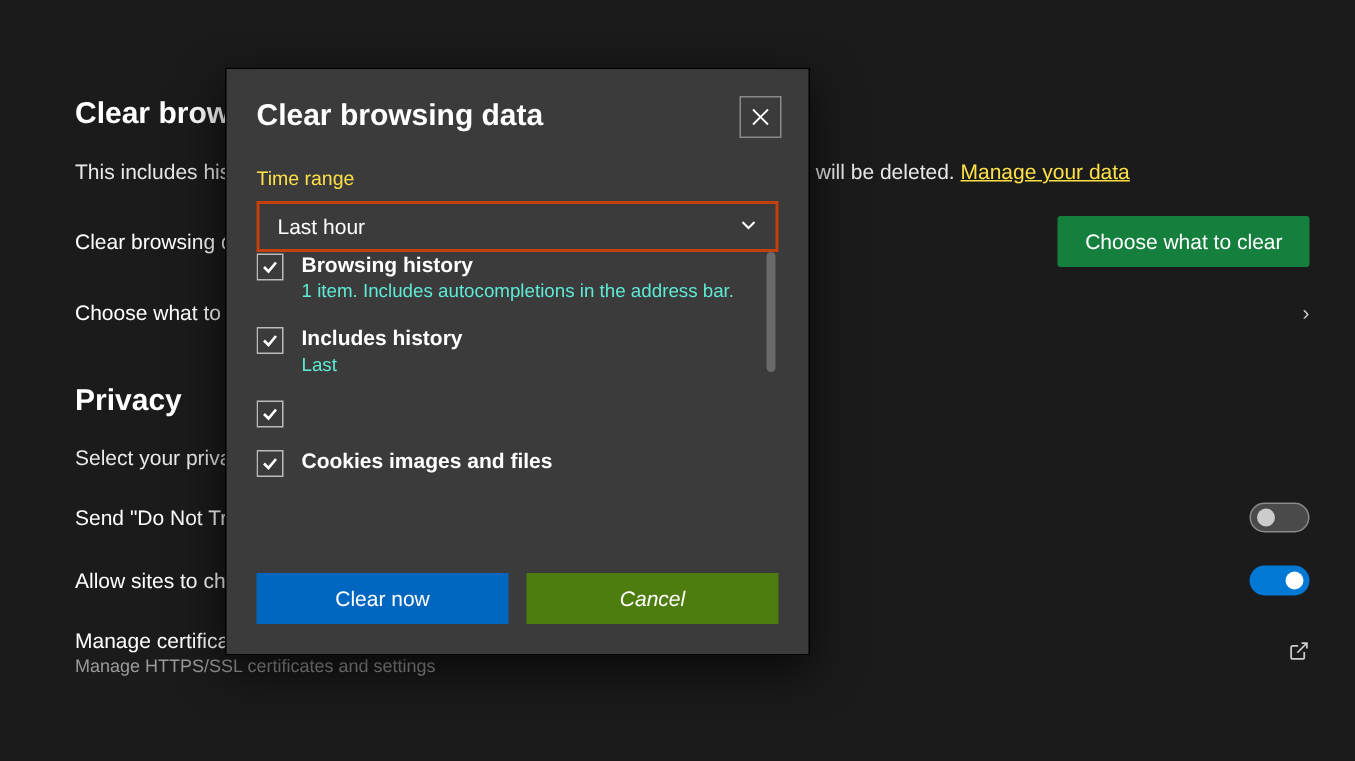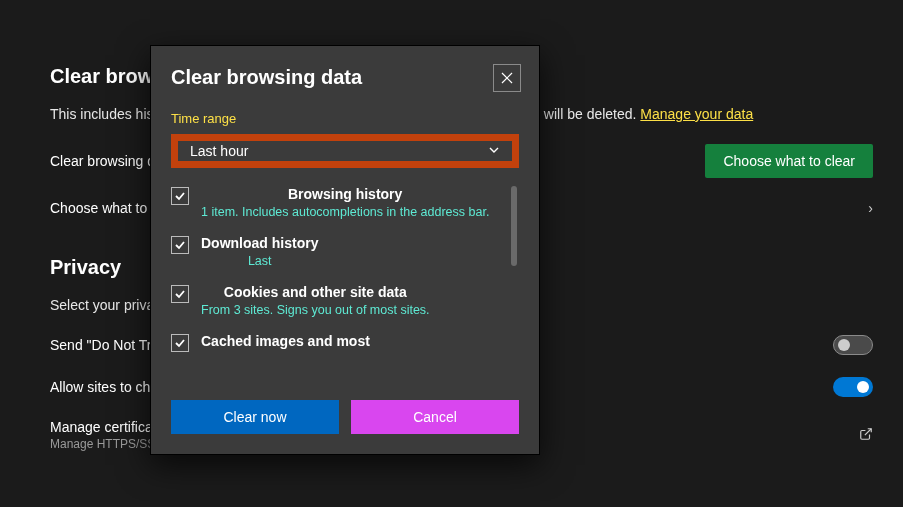--- a/index.html
+++ b/index.html
@@ -18,32 +18,32 @@
   .toggle.on::after { content: ""; position: absolute; width: 12px; height: 12px; border-radius: 50%; background: #fff; top: 4px; right: 4px; }
   .small-sub { font-size: 12px; color: #9a9a9a; margin-top: 2px; }
   .popout-icon { color: #ccc; font-size: 14px; }
 
   
   .modal { position: absolute; left: 150px; top: 45px; width: 390px; background: #3b3b3b; border: 1px solid #000; box-shadow: 0 10px 30px rgba(0,0,0,0.7); padding: 20px 0 20px 0; }
   .modal-inner { padding: 0 20px; }
   .modal-title { font-size: 20px; font-weight: 600; color: #fff; }
   .close-btn { position: absolute; top: 18px; right: 18px; width: 28px; height: 28px; border: 1px solid #8a8a8a; background: transparent; color: #fff; display: flex; align-items: center; justify-content: center; cursor: pointer; font-size: 14px; }
   .modal-label { font-size: 13px; color: #fde047; margin-top: 22px; }
-  .select { margin-top: 8px; width: 100%; height: 34px; background: #3b3b3b; border: 7px solid #c2410c; color: #fff; display: flex; align-items: center; justify-content: space-between; padding: 0 12px; font-size: 14px; cursor: pointer; }
-  .options-area { position: relative; margin-top: 18px; height: 210px; overflow: hidden; padding-right: 14px; text-align: center; }
+  .select { margin-top: 8px; width: 100%; height: 34px; background: #3b3b3b; border: 2px solid #c2410c; color: #fff; display: flex; align-items: center; justify-content: space-between; padding: 0 12px; font-size: 14px; cursor: pointer; }
+  .options-area { position: relative; height: 210px; overflow: hidden; padding-right: 14px; }
   .scrollbar { position: absolute; right: 2px; top: 0; width: 6px; height: 80px; background: #6a6a6a; border-radius: 3px; }
   .option { display: flex; gap: 12px; margin-bottom: 14px; }
   .checkbox { width: 18px; height: 18px; border: 1px solid #bbb; flex: 0 0 18px; margin-top: 1px; display: flex; align-items: center; justify-content: center; cursor: pointer; }
   .checkbox svg { width: 12px; height: 12px; }
   .opt-title { font-size: 14px; font-weight: 600; color: #fff; }
   .opt-sub { font-size: 12.5px; color: #5eead4; margin-top: 2px; line-height: 1.35; }
   .modal-buttons { display: flex; gap: 12px; padding: 0 20px; margin-top: 4px; }
   .modal-buttons button { flex: 1; height: 34px; font-size: 14px; border: none; cursor: pointer; }
   .btn-primary { background: #0067c0; color: #fff; }
-  .btn-secondary { background: #d946ef; color: #fff; }
+  .btn-secondary { background: #4d7c0f; color: #fff; font-style: italic; }
 </style>
 </head>
 <body>
 
 <div class="page">
   <div class="section-title">Clear browsing data</div>
   <div class="section-sub">
     <span>This includes history, passwords, cookies, and more. Only data from this profile will be deleted. </span><span class="link">Manage your data</span>
   </div>
 
@@ -119,45 +119,41 @@
         </div>
       </div>
 
       <div class="option">
         <div class="checkbox">
           <svg viewBox="0 0 12 12" stroke="#fff" stroke-width="1.8" fill="none">
               <polyline points="2,6 5,9 10,3"></polyline>
             </svg>
         </div>
         <div>
-          <div class="opt-title">Download history</div>
+          <div class="opt-title">Includes history</div>
           <div class="opt-sub">Last</div>
         </div>
       </div>
 
       <div class="option">
         <div class="checkbox">
           <svg viewBox="0 0 12 12" stroke="#fff" stroke-width="1.8" fill="none">
               <polyline points="2,6 5,9 10,3"></polyline>
             </svg>
         </div>
-        <div>
-          <div class="opt-title">Cookies and other site data</div>
-          <div class="opt-sub">From 3 sites. Signs you out of most sites.</div>
-        </div>
       </div>
 
       <div class="option">
         <div class="checkbox">
           <svg viewBox="0 0 12 12" stroke="#fff" stroke-width="1.8" fill="none">
               <polyline points="2,6 5,9 10,3"></polyline>
             </svg>
         </div>
         <div>
-          <div class="opt-title">Cached images and most</div>
+          <div class="opt-title">Cookies images and files</div>
         </div>
       </div>
     </div>
   </div>
 
   <div class="modal-buttons">
     <button class="btn-primary">Clear now</button>
     <button class="btn-secondary">Cancel</button>
   </div>
 </div>

